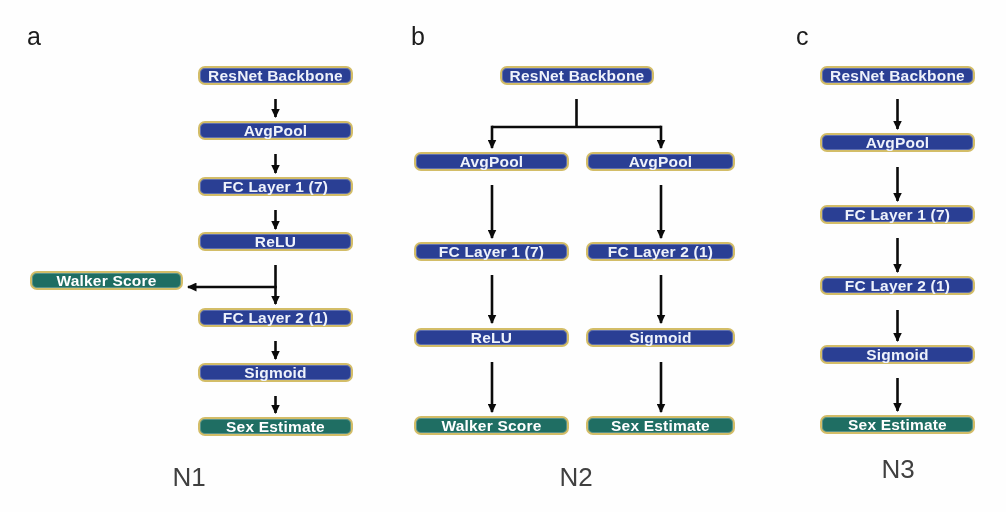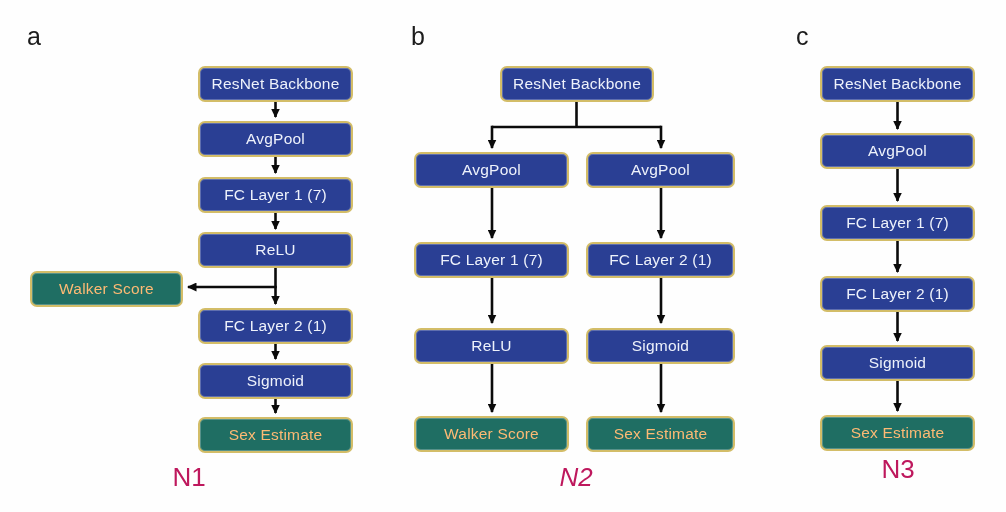--- a/index.html
+++ b/index.html
@@ -14,39 +14,39 @@
     position:absolute;
     font-size:25px;
     color:#1c1c1c;
     line-height:1;
   }
   .net-name{
     position:absolute;
     width:120px;
     text-align:center;
     font-size:26px;
-    color:#be185d;
+    color:#404040;
     line-height:1;
   }
   .node{
     position:absolute;
     box-sizing:border-box;
-    height:36px;
+    height:19px;
     border:2px solid #d3bd68;
     border-radius:7px;
     display:flex;
     align-items:center;
     justify-content:center;
     font-size:15.5px;
-    font-weight:400;
+    font-weight:700;
     letter-spacing:.2px;
     box-shadow:0 0 0 1px rgba(255,255,255,.25) inset;
   }
   .node.layer{background:#2a3f94;color:#eef2fb;}
-  .node.output{background:#1f6e63;color:#fdba74;}
+  .node.output{background:#1f6e63;color:#ffffff;}
   svg.edges{position:absolute;left:0;top:0;pointer-events:none;}
 </style>
 </head>
 <body>
 
 <div class="figure">
 
   <div class="panel-letter" style="left:27px;top:24px;">a</div>
   <div class="panel-letter" style="left:411px;top:24px;">b</div>
   <div class="panel-letter" style="left:796px;top:24px;">c</div>
@@ -97,21 +97,21 @@
 
   <div class="node layer" style="left:500px;top:66px;width:154px;">ResNet Backbone</div>
   <div class="node layer" style="left:414px;top:152px;width:155px;">AvgPool</div>
   <div class="node layer" style="left:586px;top:152px;width:149px;">AvgPool</div>
   <div class="node layer" style="left:414px;top:242px;width:155px;">FC Layer 1 (7)</div>
   <div class="node layer" style="left:586px;top:242px;width:149px;">FC Layer 2 (1)</div>
   <div class="node layer" style="left:414px;top:328px;width:155px;">ReLU</div>
   <div class="node layer" style="left:586px;top:328px;width:149px;">Sigmoid</div>
   <div class="node output" style="left:414px;top:416px;width:155px;">Walker Score</div>
   <div class="node output" style="left:586px;top:416px;width:149px;">Sex Estimate</div>
-  <div class="net-name" style="left:516px;top:464px;font-style:italic;">N2</div>
+  <div class="net-name" style="left:516px;top:464px;">N2</div>
 
   <div class="node layer" style="left:820px;top:66px;width:155px;">ResNet Backbone</div>
   <div class="node layer" style="left:820px;top:133px;width:155px;">AvgPool</div>
   <div class="node layer" style="left:820px;top:205px;width:155px;">FC Layer 1 (7)</div>
   <div class="node layer" style="left:820px;top:276px;width:155px;">FC Layer 2 (1)</div>
   <div class="node layer" style="left:820px;top:345px;width:155px;">Sigmoid</div>
   <div class="node output" style="left:820px;top:415px;width:155px;">Sex Estimate</div>
   <div class="net-name" style="left:838px;top:456px;">N3</div>
 
 </div>

